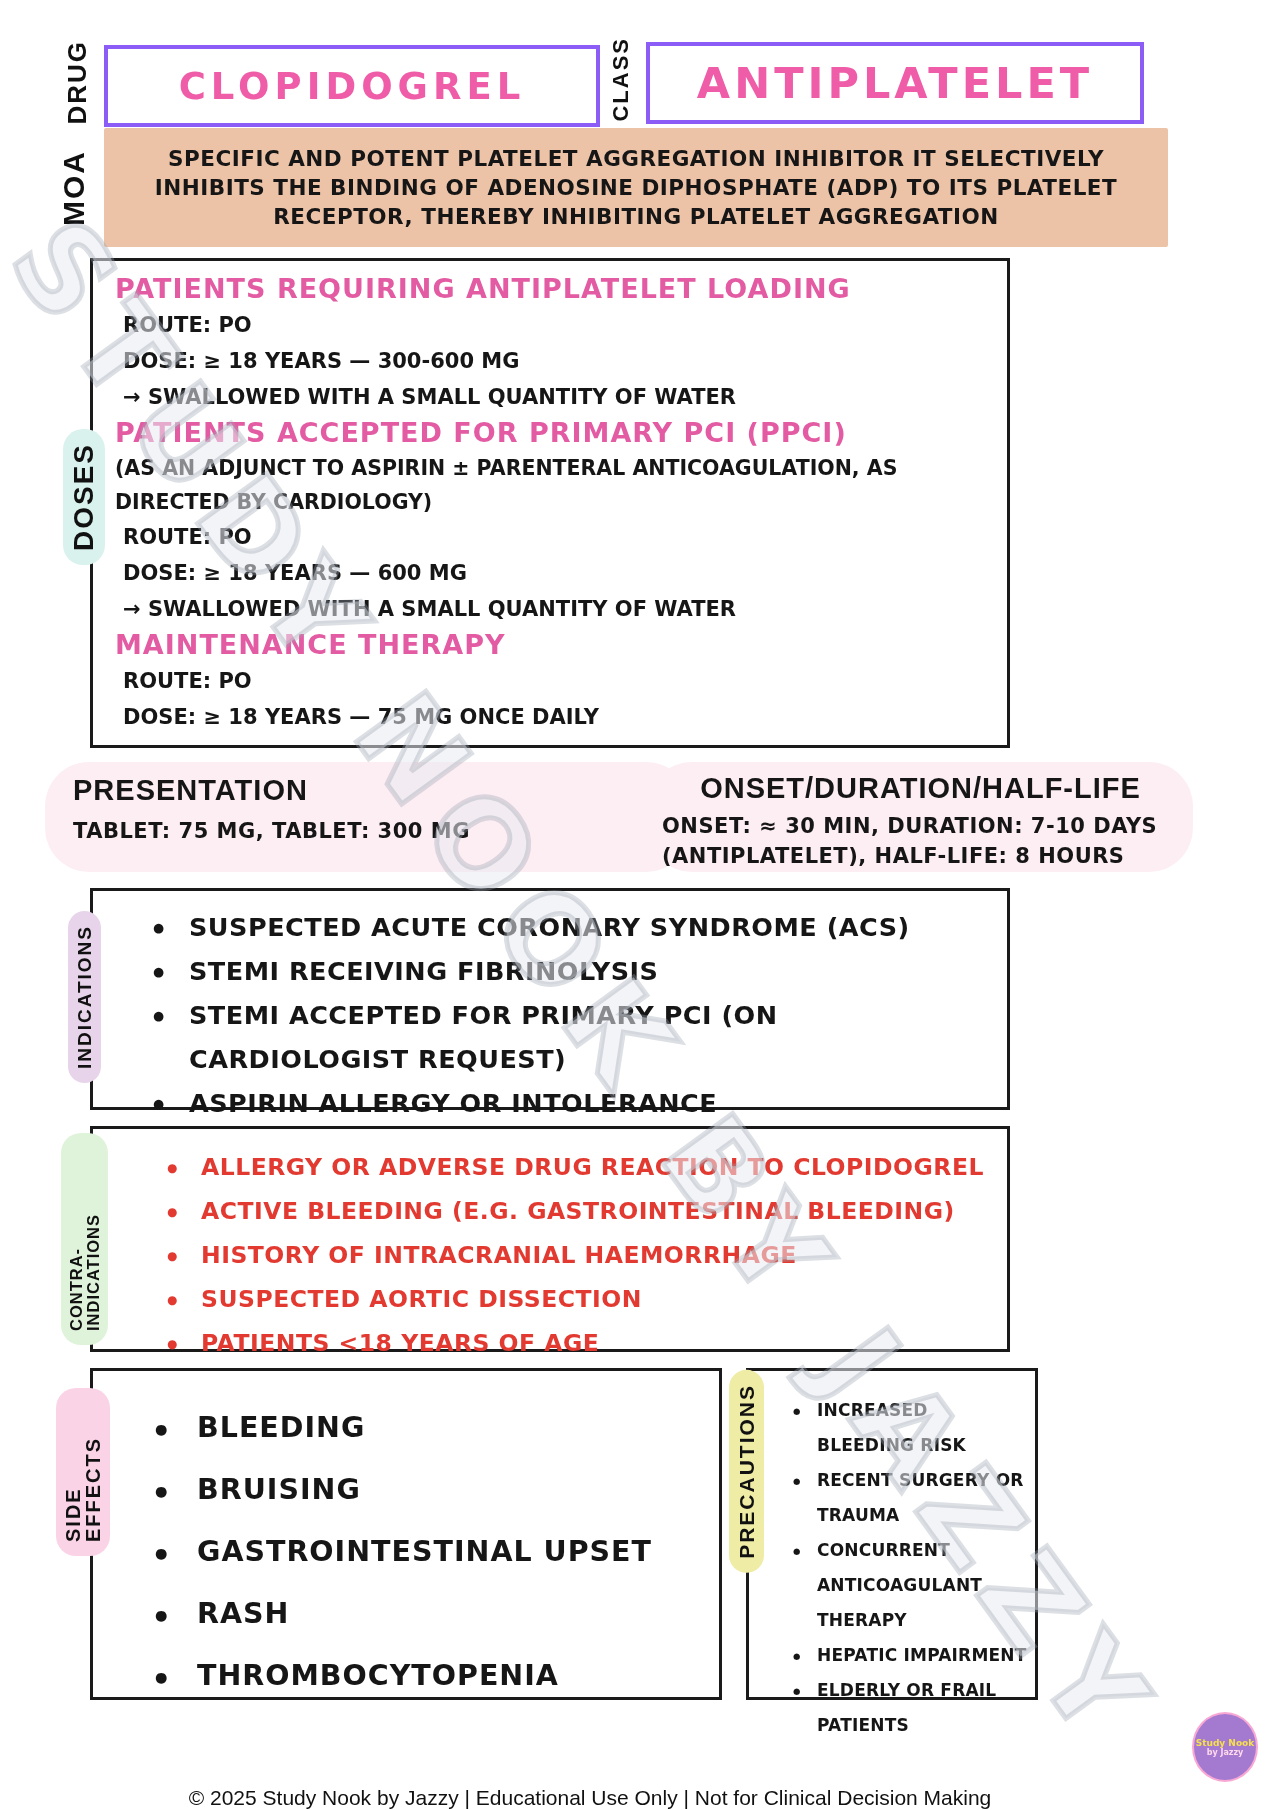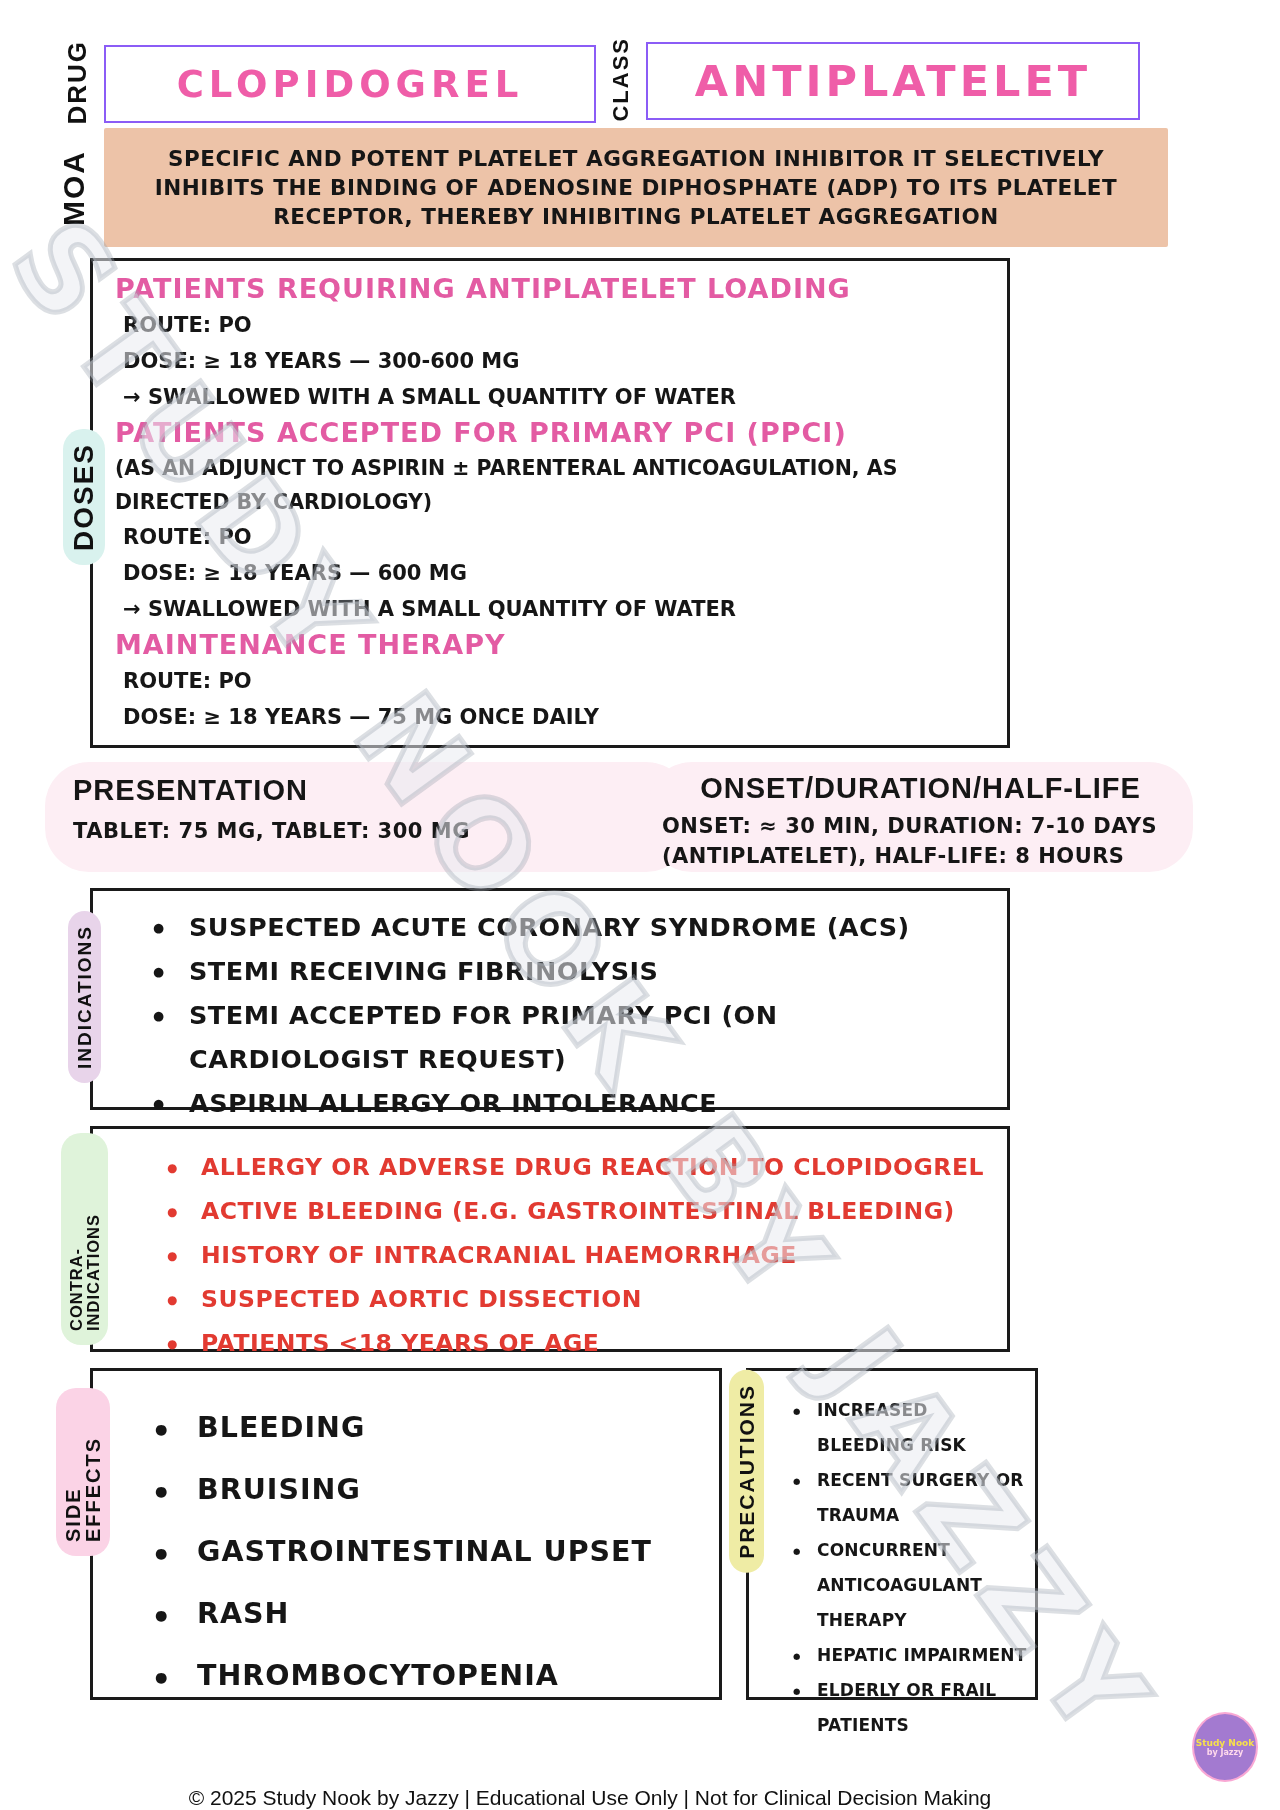--- a/index.html
+++ b/index.html
@@ -19,21 +19,21 @@
     color:rgba(233,235,240,0.55);-webkit-text-stroke:5px rgba(156,162,176,0.35);}
 
   
   .vwrap{position:absolute;display:flex;align-items:center;justify-content:center;z-index:4;}
   .vlabel{writing-mode:vertical-rl;transform:rotate(180deg);font-weight:bold;
     font-family:"Liberation Sans","DejaVu Sans",sans-serif;color:#111;
     letter-spacing:2px;line-height:1;}
   .pillbg{border-radius:20px;padding:14px 7px;}
 
   
-  .topbox{position:absolute;background:#fff;border:2px solid #8b5cf6;
+  .topbox{position:absolute;background:#fff;border:4px solid #8b5cf6;
     display:flex;align-items:center;justify-content:center;z-index:2;}
   .drugname{color:var(--accent_pink);font-weight:bold;font-size:37px;letter-spacing:5px;}
   .classname{color:var(--accent_pink);font-weight:bold;font-size:43px;letter-spacing:4px;}
 
   #drug-label-wrap{left:54px;top:45px;width:46px;height:74px;}
   #drug-label-wrap .vlabel{font-size:26px;}
   #drug-box{left:104px;top:45px;width:488px;height:74px;}
   #class-label-wrap{left:598px;top:42px;width:46px;height:74px;}
   #class-label-wrap .vlabel{font-size:22px;}
   #class-box{left:646px;top:42px;width:490px;height:74px;}

